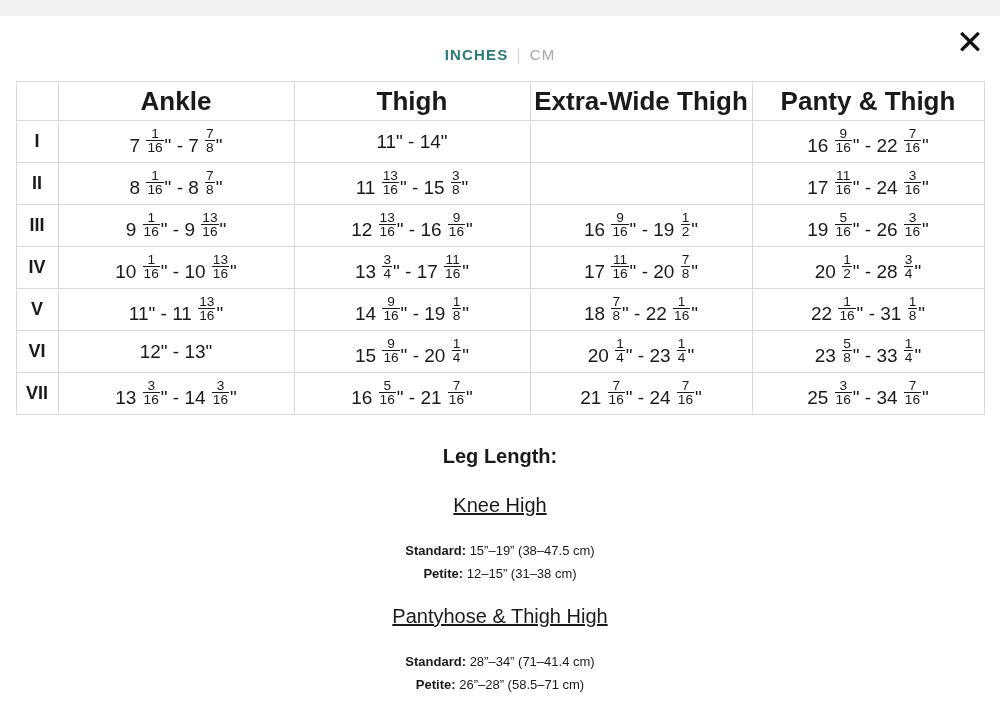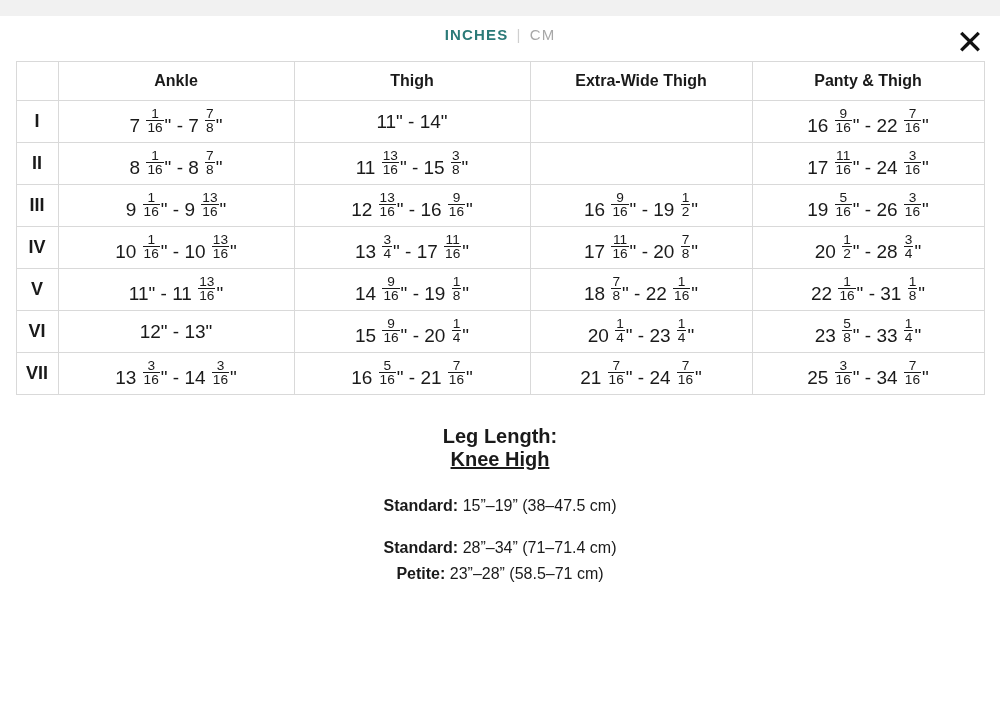--- a/index.html
+++ b/index.html
@@ -42,21 +42,21 @@
     color: #111;
     font-size: 34px;
     line-height: 30px;
     font-weight: 300;
     text-align: center;
     padding: 0;
     font-family: "Liberation Sans", sans-serif;
   }
   .unit-toggle {
     text-align: center;
-    padding-top: 10px;
+    padding-top: 30px;
     font-size: 15px;
     letter-spacing: 1.2px;
   }
   .unit-toggle .unit {
     cursor: pointer;
     font-weight: 600;
   }
   .unit-toggle .unit.active {
     color: #2b7a78;
   }
@@ -80,21 +80,21 @@
   table.size-table td {
     border: 1px solid #d9d9d9;
     text-align: center;
     vertical-align: middle;
     font-size: 19px;
     color: #1a1a1a;
   }
   table.size-table thead th {
     height: 36px;
     font-weight: bold;
-    font-size: 16px;
+    font-size: 26px;
   }
   table.size-table tbody td {
     height: 39px;
     font-weight: normal;
   }
   table.size-table tbody td.rowhead {
     font-weight: bold;
     font-size: 18px;
   }
   col.c-row { width: 42px; }
@@ -121,29 +121,30 @@
     padding: 0 1px;
   }
 
   .leg-section {
     margin-top: 30px;
     text-align: center;
   }
   .leg-title {
     font-size: 20px;
     font-weight: bold;
+    margin-bottom: 26px;
   }
   .sub-title {
     font-size: 20px;
-    font-weight: bold;
+    font-weight: normal;
     text-decoration: underline;
     margin-bottom: 26px;
   }
   .measure-line {
-    font-size: 16px;
+    font-size: 13px;
     margin-bottom: 8px;
   }
   .measure-line b {
     font-weight: bold;
   }
   .gap-18 { height: 16px; }
 </style>
 </head>
 <body>
 
@@ -229,28 +230,33 @@
 
   <div class="leg-section">
     <div class="leg-title">Leg Length:</div>
 
     <div>
       <div class="sub-title">Knee High</div>
       <div class="measure-line">
         <b>Standard:</b>
         <span>15”–19” (38–47.5 cm)</span>
       </div>
+      <div class="measure-line">
+        <b>Petite:</b>
+        <span>12–15” (31–38 cm)</span>
+      </div>
     </div>
 
     <div class="gap-18"></div>
 
     <div>
+      <div class="sub-title">Pantyhose &amp; Thigh High</div>
       <div class="measure-line">
         <b>Standard:</b>
-        <span>28”–34” (71–71.4 cm)</span>
+        <span>28”–34” (71–41.4 cm)</span>
       </div>
       <div class="measure-line">
         <b>Petite:</b>
-        <span>23”–28” (58.5–71 cm)</span>
+        <span>26”–28” (58.5–71 cm)</span>
       </div>
     </div>
   </div>
 </div>
 
 </body></html>

